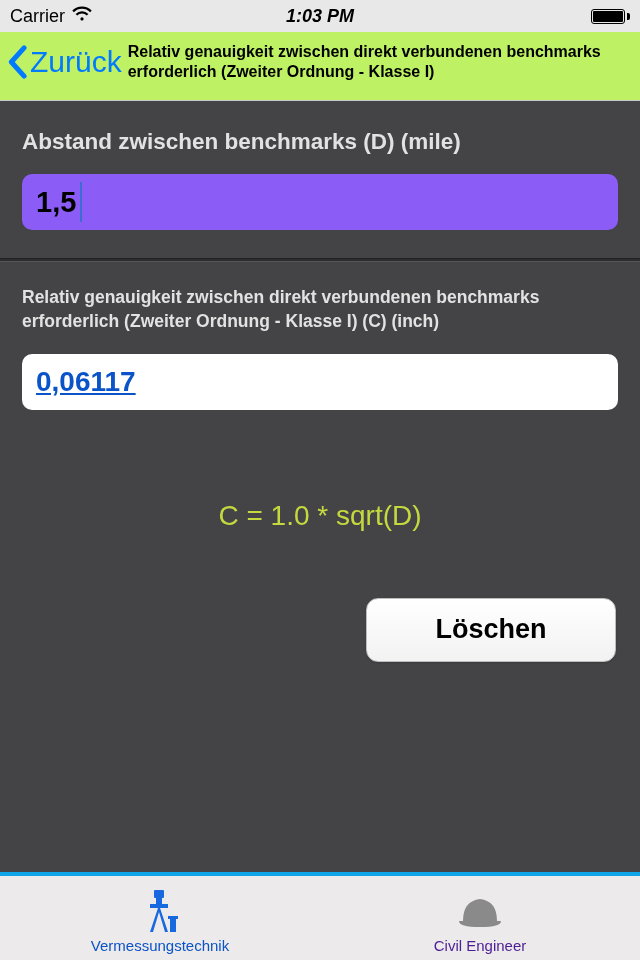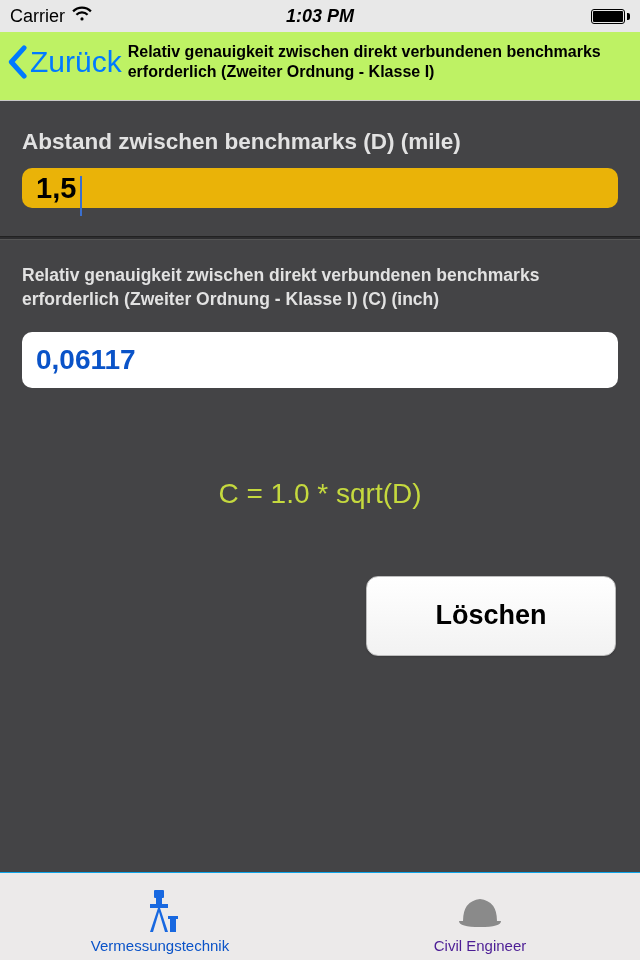--- a/index.html
+++ b/index.html
@@ -18,38 +18,38 @@
 
   
   .nav-header { background:#bef264; display:flex; align-items:center; padding: 10px 8px 18px 6px; border-bottom:1px solid #c8c8c8;}
   .back-button { display:flex; align-items:center; color:#007aff; font-size:30px; font-weight:400; cursor:pointer; }
   .back-chevron { width:22px; height:34px; margin-right:2px; }
   .nav-title { font-size:16px; font-weight:700; color:#000; line-height:1.25; flex:1; margin-left:6px; }
 
   
   .content { flex:1; background:#444446; display:flex; flex-direction:column; }
   .section-top { padding: 26px 22px 28px 22px; }
-  .label { color:#e2e2e2; font-size:22.5px; font-weight:700; line-height:1.3; margin-bottom:12px; }
-  .input-box { width:100%; background:#eab308; border-radius:10px; height:40px; border:none; padding:0 14px; font-size:29px; font-weight:700; color:#000; font-family:inherit; outline:none; }
+  .label { color:#e2e2e2; font-size:22.5px; font-weight:700; line-height:1.3; margin-bottom:18px; }
+  .input-box { width:100%; background:#8b5cf6; border-radius:10px; height:56px; border:none; padding:0 14px; font-size:29px; font-weight:700; color:#000; font-family:inherit; outline:none; }
   .input-wrap { position:relative; }
   .caret { position:absolute; left:58px; top:8px; width:2px; height:40px; background:#3a6fcf; }
 
   .divider { height:4px; background:#2d2d2f; border-top:1px solid #222; border-bottom:1px solid #555; }
 
   .section-bottom { padding: 24px 22px 0 22px; flex:1; display:flex; flex-direction:column; }
   .label-small { color:#e2e2e2; font-size:17.5px; font-weight:700; line-height:1.35; margin-bottom:20px; }
-  .output-box { width:100%; background:#fff; border-radius:10px; height:56px; border:none; padding:0 14px; font-size:28px; font-weight:700; color:#0a53c8; display:flex; align-items:center; }
+  .output-box { width:100%; background:#fff; border-radius:10px; height:56px; border:none; padding:0 14px; font-size:28px; font-weight:700; color:#0a53c8; display:flex; align-items:center;text-decoration:underline; }
 
   .formula { text-align:center; color:#c5d93e; font-size:28px; font-weight:400; margin-top:90px; }
 
   .clear-row { display:flex; justify-content:flex-end; margin-top:66px; padding-right:2px;}
-  .clear-btn { background: linear-gradient(#fff,#f2f2f2); border:1px solid #bdbdbd; border-radius:12px; width:250px; height:80px; font-size:27px; font-weight:700; color:#000; cursor:pointer; box-shadow: 0 1px 2px rgba(0,0,0,.15); font-family:inherit;text-align:center;}
+  .clear-btn { background: linear-gradient(#fff,#f2f2f2); border:1px solid #bdbdbd; border-radius:12px; width:250px; height:64px; font-size:27px; font-weight:700; color:#000; cursor:pointer; box-shadow: 0 1px 2px rgba(0,0,0,.15); font-family:inherit;text-align:center;}
 
   
-  .tab-bar { height:88px; background:#eceaea; border-top:1px solid #0ea5e9; display:flex; }
+  .tab-bar { height:88px; background:#eceaea; border-top:4px solid #0ea5e9; display:flex; }
   .tab { flex:1; display:flex; flex-direction:column; align-items:center; justify-content:flex-end; padding-bottom:6px; gap:2px; cursor:pointer;}
   .tab-label { font-size:15px; color:#4c1d95; }
   .tab.active .tab-label { color:#0a53c8; }
   .tab-icon { width:48px; height:48px; display:flex; align-items:center; justify-content:center; }
 
 </style>
 </head>
 <body>
 
 <div class="status-bar">

